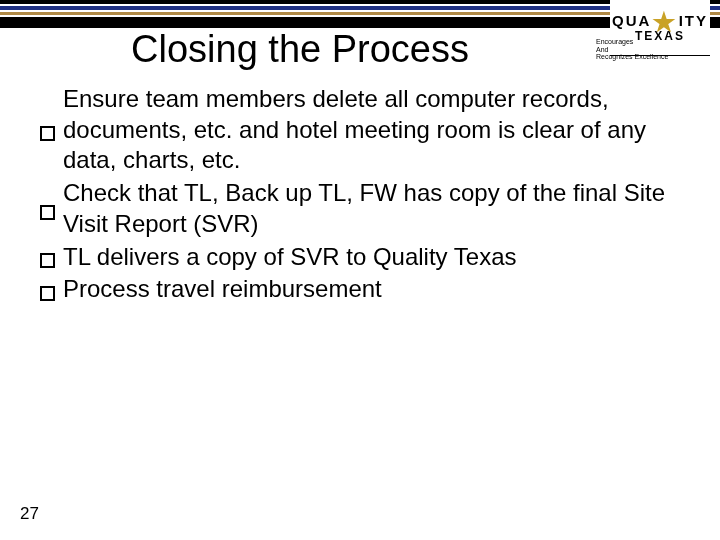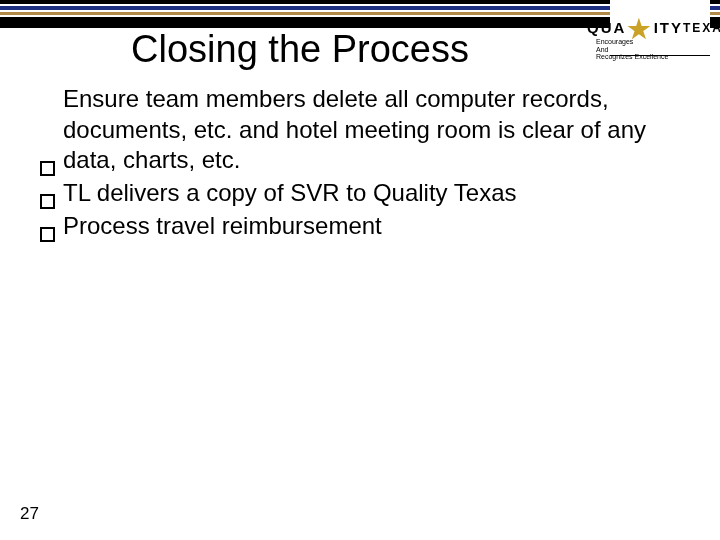--- a/index.html
+++ b/index.html
@@ -32,21 +32,21 @@
     height: 11px; background: #000;
   }
   
   .logo {
     position: absolute;
     top: 0; right: 10px;
     width: 100px; height: 56px;
     background: #fff;
     border-bottom: 1px solid #000;
     display: flex;
-    flex-direction: row;
+    flex-direction: column;
     align-items: center;
     justify-content: center;
     padding: 2px;
   }
   .logo-row1, .logo-row2 {
     font-weight: bold;
     display: flex; align-items: center;
     letter-spacing: 2px;
   }
   .logo-row1 { font-size: 15px; }
@@ -79,21 +79,21 @@
   
   .body {
     position: absolute;
     top: 84px; left: 40px; right: 50px;
     font-size: 24px;
     color:#000;
     line-height: 1.28;
   }
   .bullet {
     display: flex;
-    align-items: flex-end;
+    align-items: center;
     margin-bottom: 2px;
   }
   .bullet .marker {
     flex: 0 0 auto;
     width: 15px; height: 15px;
     border: 2.3px solid #000;
     margin-top: 7px;
     margin-right: 8px;
   }
   .bullet .text { flex: 1 1 auto; }
@@ -131,20 +131,24 @@
 
   <div class="title">Closing the Process</div>
 
   <div class="body">
     <div class="bullet">
       <span class="marker"></span>
       <span class="text">Ensure team members delete all computer records, documents, etc. and hotel meeting room is clear of any data, charts, etc.</span>
     </div>
     <div class="bullet">
       <span class="marker"></span>
+      <span class="text">Check that TL, Back up TL, FW has copy of the final Site Visit Report (SVR)</span>
+    </div>
+    <div class="bullet">
+      <span class="marker"></span>
       <span class="text">TL delivers a copy of SVR to Quality Texas</span>
     </div>
     <div class="bullet">
       <span class="marker"></span>
       <span class="text">Process travel reimbursement</span>
     </div>
   </div>
 
   <div class="pagenum">27</div>
 

